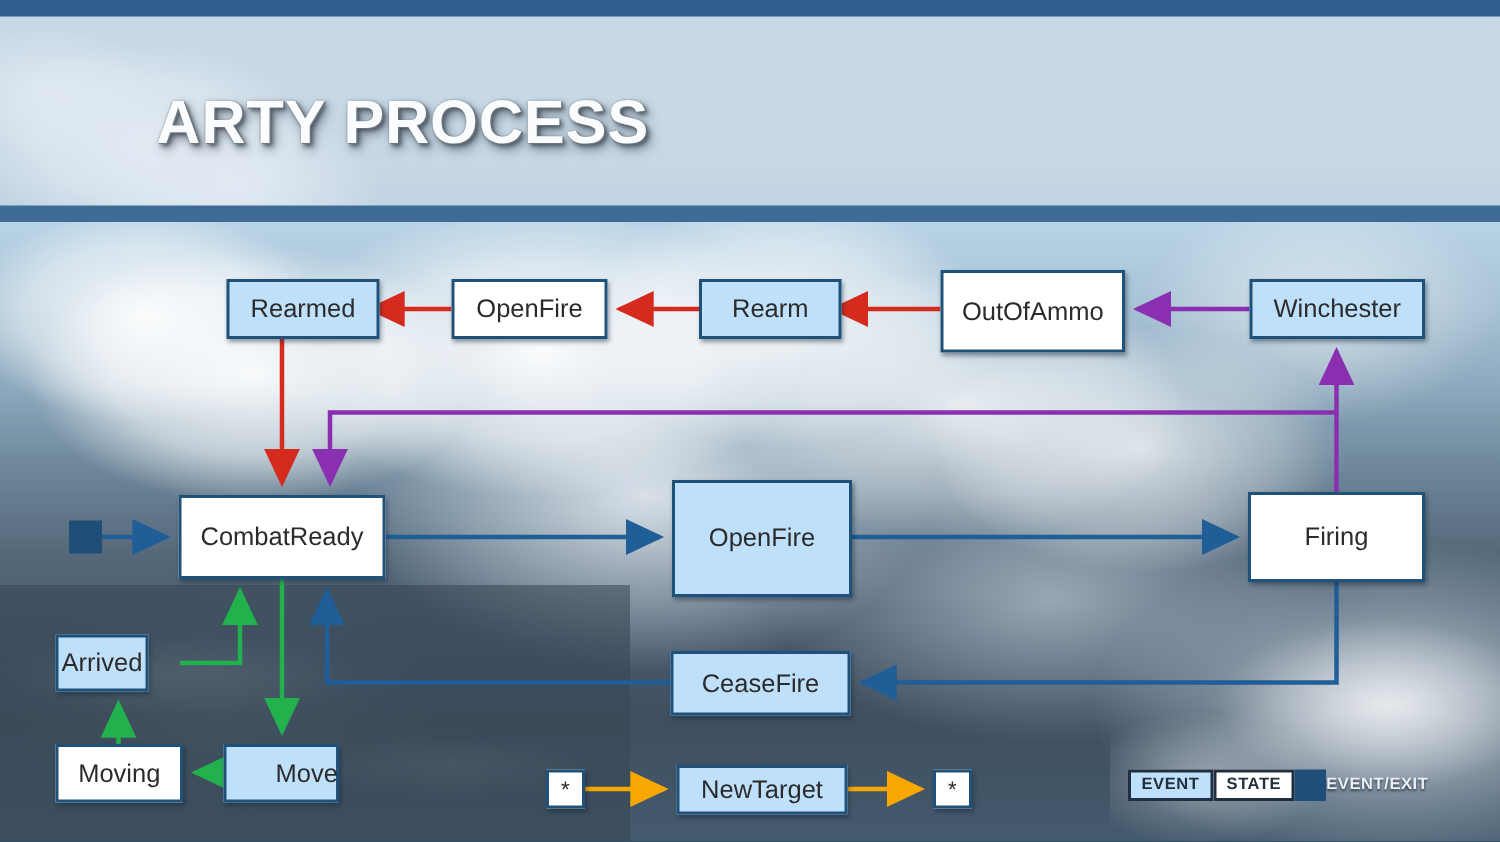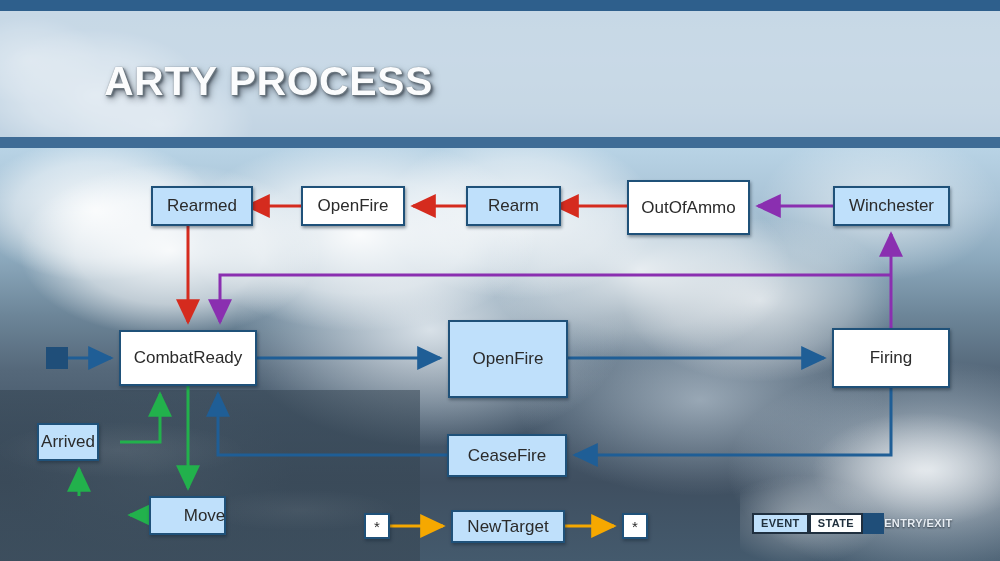--- a/index.html
+++ b/index.html
@@ -166,29 +166,30 @@
   <div class="node state" style="left:119px;top:330px;width:138px;height:56px;">CombatReady</div>
 
   <div class="node event" style="left:448px;top:320px;width:120px;height:78px;">OpenFire</div>
 
   <div class="node state" style="left:832px;top:328px;width:118px;height:60px;text-align:center;">Firing</div>
 
   <div class="node event" style="left:447px;top:434px;width:120px;height:43px;">CeaseFire</div>
 
   <div class="node event" style="left:37px;top:423px;width:62px;height:38px;">Arrived</div>
 
+  <div class="node state" style="left:37px;top:496px;width:85px;height:39px;">Moving</div>
 
   <div class="node event" style="left:149px;top:496px;width:77px;height:39px;padding-left:34px;">Move</div>
 
   <div class="node state tiny" style="left:364px;top:513px;width:26px;height:26px;">*</div>
 
   <div class="node event" style="left:451px;top:510px;width:114px;height:33px;">NewTarget</div>
 
   <div class="node state tiny" style="left:622px;top:513px;width:26px;height:26px;">*</div>
 
   <div class="legend">
     <div class="lg-box event">EVENT</div>
     <div class="lg-box state">STATE</div>
     <div class="lg-sq"></div>
-    <div class="lg-txt">ENTRY/EXIT</div>
+    <div class="lg-txt">EVENT/EXIT</div>
   </div>
 
 </div>
 
 </body></html>

